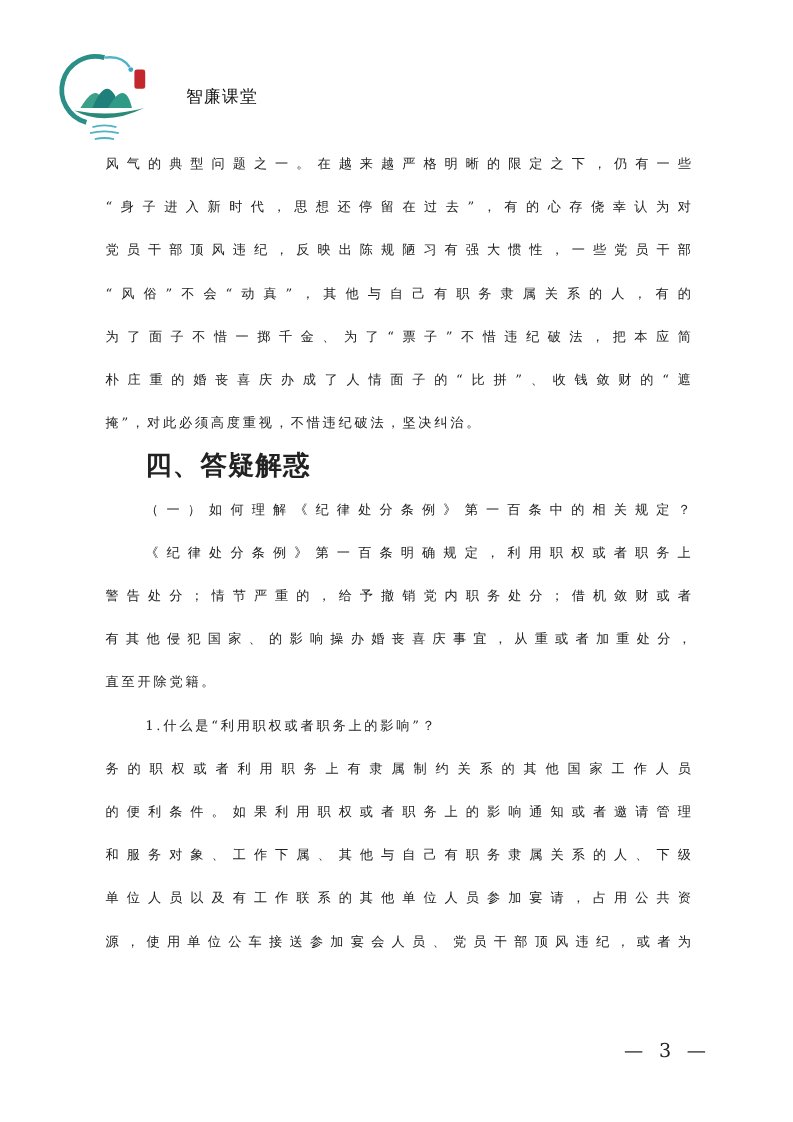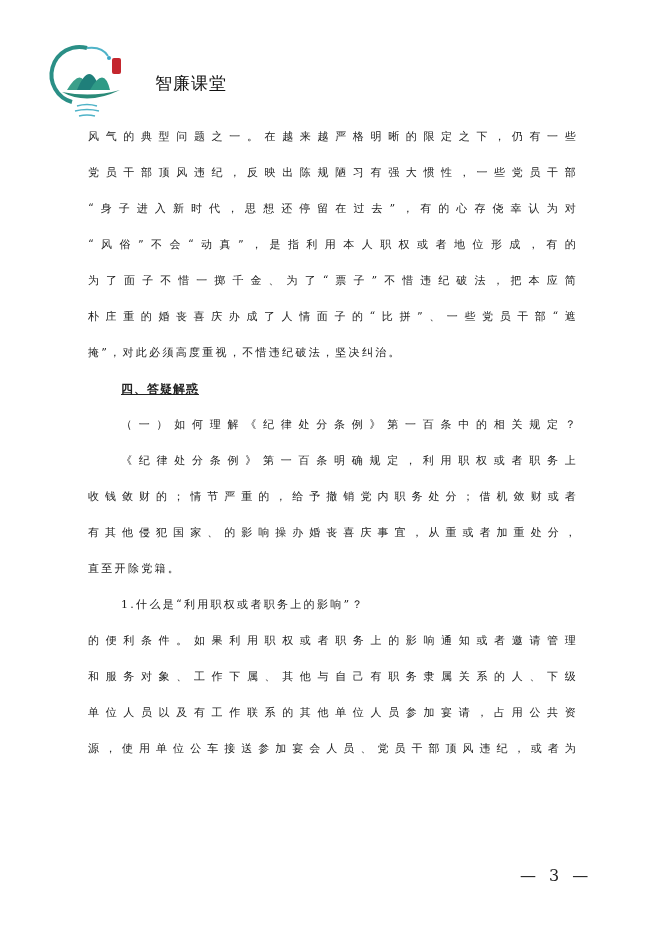--- a/index.html
+++ b/index.html
@@ -1,28 +1,28 @@
 <!DOCTYPE html>
 <html><head>
 <meta charset="utf-8">
 <style>
   html, body { margin: 0; padding: 0; background: #ffffff; }
   body { width: 661px; height: 935px; position: relative; overflow: hidden;
          font-family: "DejaVu Serif", "Liberation Serif", serif; color: #222; }
   .header { position: absolute; left: 30px; top: 38px; width: 200px; height: 82px; }
   .logo { position: absolute; left: 12px; top: 2px; width: 90px; height: 80px; }
   .brand { position: absolute; left: 125px; top: 34px; font-family: "DejaVu Sans", sans-serif;
-           font-size: 17px; color: #111; letter-spacing: 1px; }
+           font-size: 14px; color: #111; letter-spacing: 1px; }
   .content { position: absolute; left: 88px; top: 119px; width: 490px; }
   .line { height: 36px; line-height: 36px; font-size: 11px; white-space: nowrap;
           letter-spacing: 2.3px; text-align: justify; text-align-last: justify; }
   .line.last { text-align-last: left; }
   .indent { padding-left: 33px; }
-  .heading { font-family: "DejaVu Sans", sans-serif; font-weight: bold; font-size: 12px;
-             letter-spacing: 1px; text-align-last: left; text-decoration: underline; }
+  .heading { font-family: "DejaVu Sans", sans-serif; font-weight: bold; font-size: 22px;
+             letter-spacing: 1px; text-align-last: left; }
   .subheading { text-align-last: justify; }
   .page-num { position: absolute; left: 520px; top: 866px; font-size: 16px; letter-spacing: 4px; }
 </style>
 </head>
 <body>
 
 <div class="header">
   <svg class="logo" viewBox="0 0 90 80">
     <path d="M45 8 A28 28 0 1 0 30 62" fill="none" stroke="#2a8f86" stroke-width="4"></path>
     <path d="M45 8 Q60 6 66 16" fill="none" stroke="#4fb3c8" stroke-width="2"></path>
@@ -34,32 +34,33 @@
     <path d="M35 66 Q45 63 55 66" fill="none" stroke="#4fb3c8" stroke-width="1.5"></path>
     <path d="M33 71 Q45 68 57 71" fill="none" stroke="#4fb3c8" stroke-width="1.5"></path>
     <path d="M37 76 Q45 74 53 76" fill="none" stroke="#4fb3c8" stroke-width="1.5"></path>
     <rect x="70" y="18" width="9" height="16" rx="2" fill="#c4262e"></rect>
   </svg>
   <div class="brand">智廉课堂</div>
 </div>
 
 <div class="content">
   <div class="line">风气的典型问题之一。在越来越严格明晰的限定之下，仍有一些</div>
+  <div class="line">“身子进入新时代，思想还停留在过去”，有的心存侥幸认为对</div>
   <div class="line">党员干部顶风违纪，反映出陈规陋习有强大惯性，一些党员干部</div>
-  <div class="line">“身子进入新时代，思想还停留在过去”，有的心存侥幸认为对</div>
-  <div class="line">“风俗”不会“动真”，是指利用本人职权或者地位形成，有的</div>
+  <div class="line">“风俗”不会“动真”，其他与自己有职务隶属关系的人，有的</div>
   <div class="line">为了面子不惜一掷千金、为了“票子”不惜违纪破法，把本应简</div>
-  <div class="line">朴庄重的婚丧喜庆办成了人情面子的“比拼”、一些党员干部“遮</div>
+  <div class="line">朴庄重的婚丧喜庆办成了人情面子的“比拼”、收钱敛财的“遮</div>
   <div class="line last">掩”，对此必须高度重视，不惜违纪破法，坚决纠治。</div>
   <div class="line heading indent">四、答疑解惑</div>
   <div class="line subheading indent">（一）如何理解《纪律处分条例》第一百条中的相关规定？</div>
   <div class="line indent">《纪律处分条例》第一百条明确规定，利用职权或者职务上</div>
-  <div class="line">收钱敛财的；情节严重的，给予撤销党内职务处分；借机敛财或者</div>
+  <div class="line">警告处分；情节严重的，给予撤销党内职务处分；借机敛财或者</div>
   <div class="line">有其他侵犯国家、的影响操办婚丧喜庆事宜，从重或者加重处分，</div>
   <div class="line last">直至开除党籍。</div>
   <div class="line last indent">1.什么是“利用职权或者职务上的影响”？</div>
+  <div class="line">务的职权或者利用职务上有隶属制约关系的其他国家工作人员</div>
   <div class="line">的便利条件。如果利用职权或者职务上的影响通知或者邀请管理</div>
   <div class="line">和服务对象、工作下属、其他与自己有职务隶属关系的人、下级</div>
   <div class="line">单位人员以及有工作联系的其他单位人员参加宴请，占用公共资</div>
   <div class="line">源，使用单位公车接送参加宴会人员、党员干部顶风违纪，或者为</div>
 </div>
 
 <div class="page-num">— 3 —</div>
 
 </body></html>

